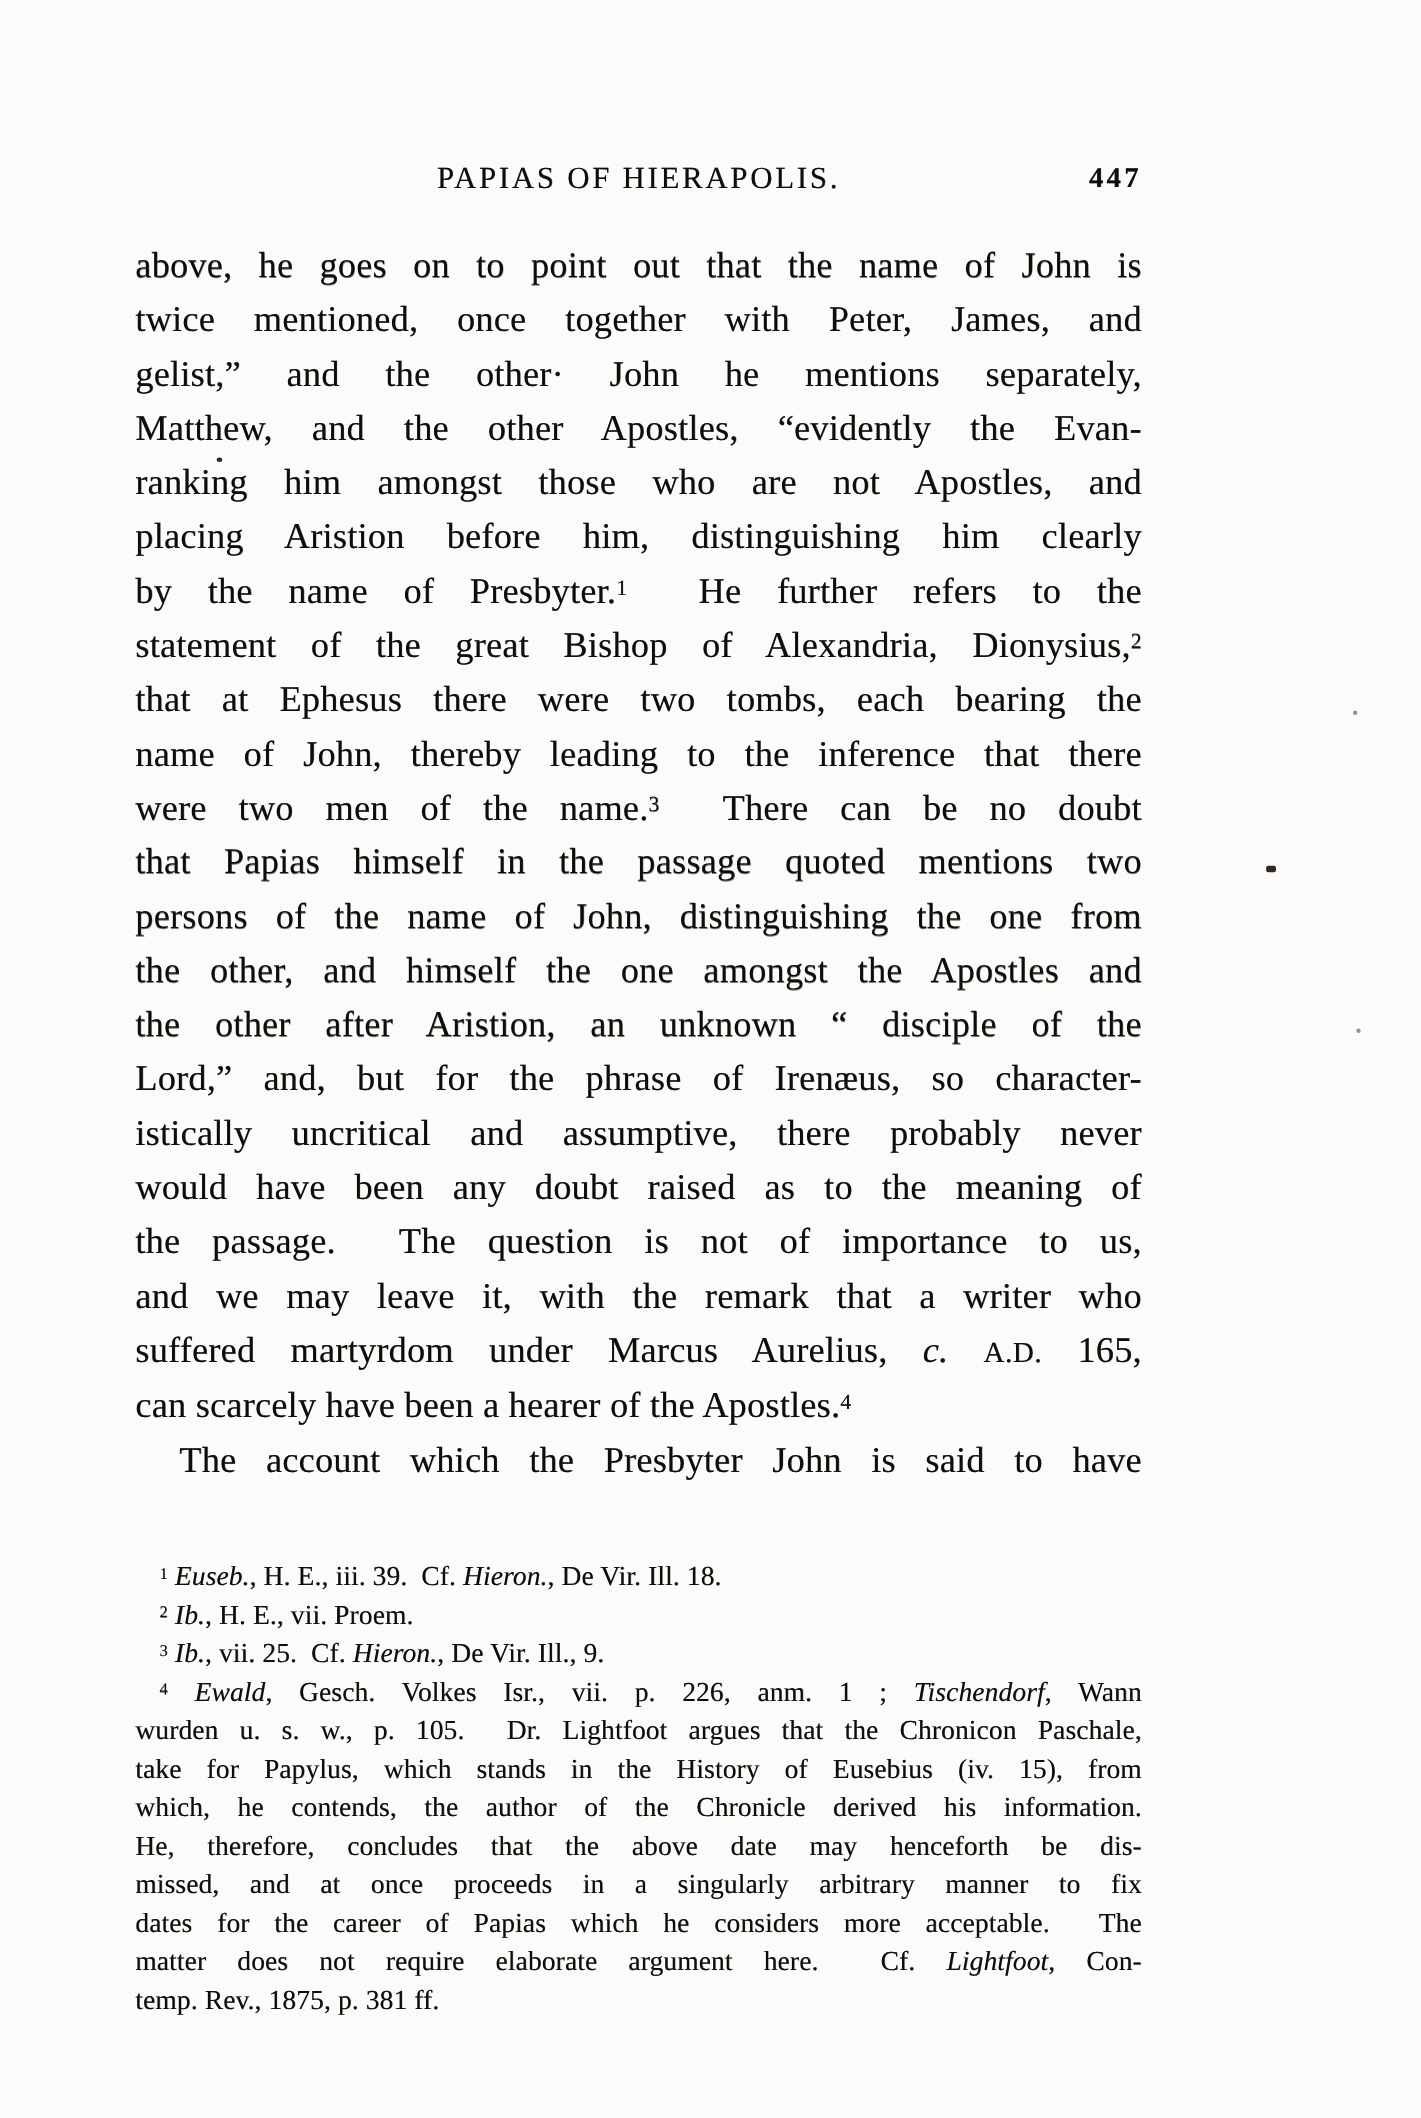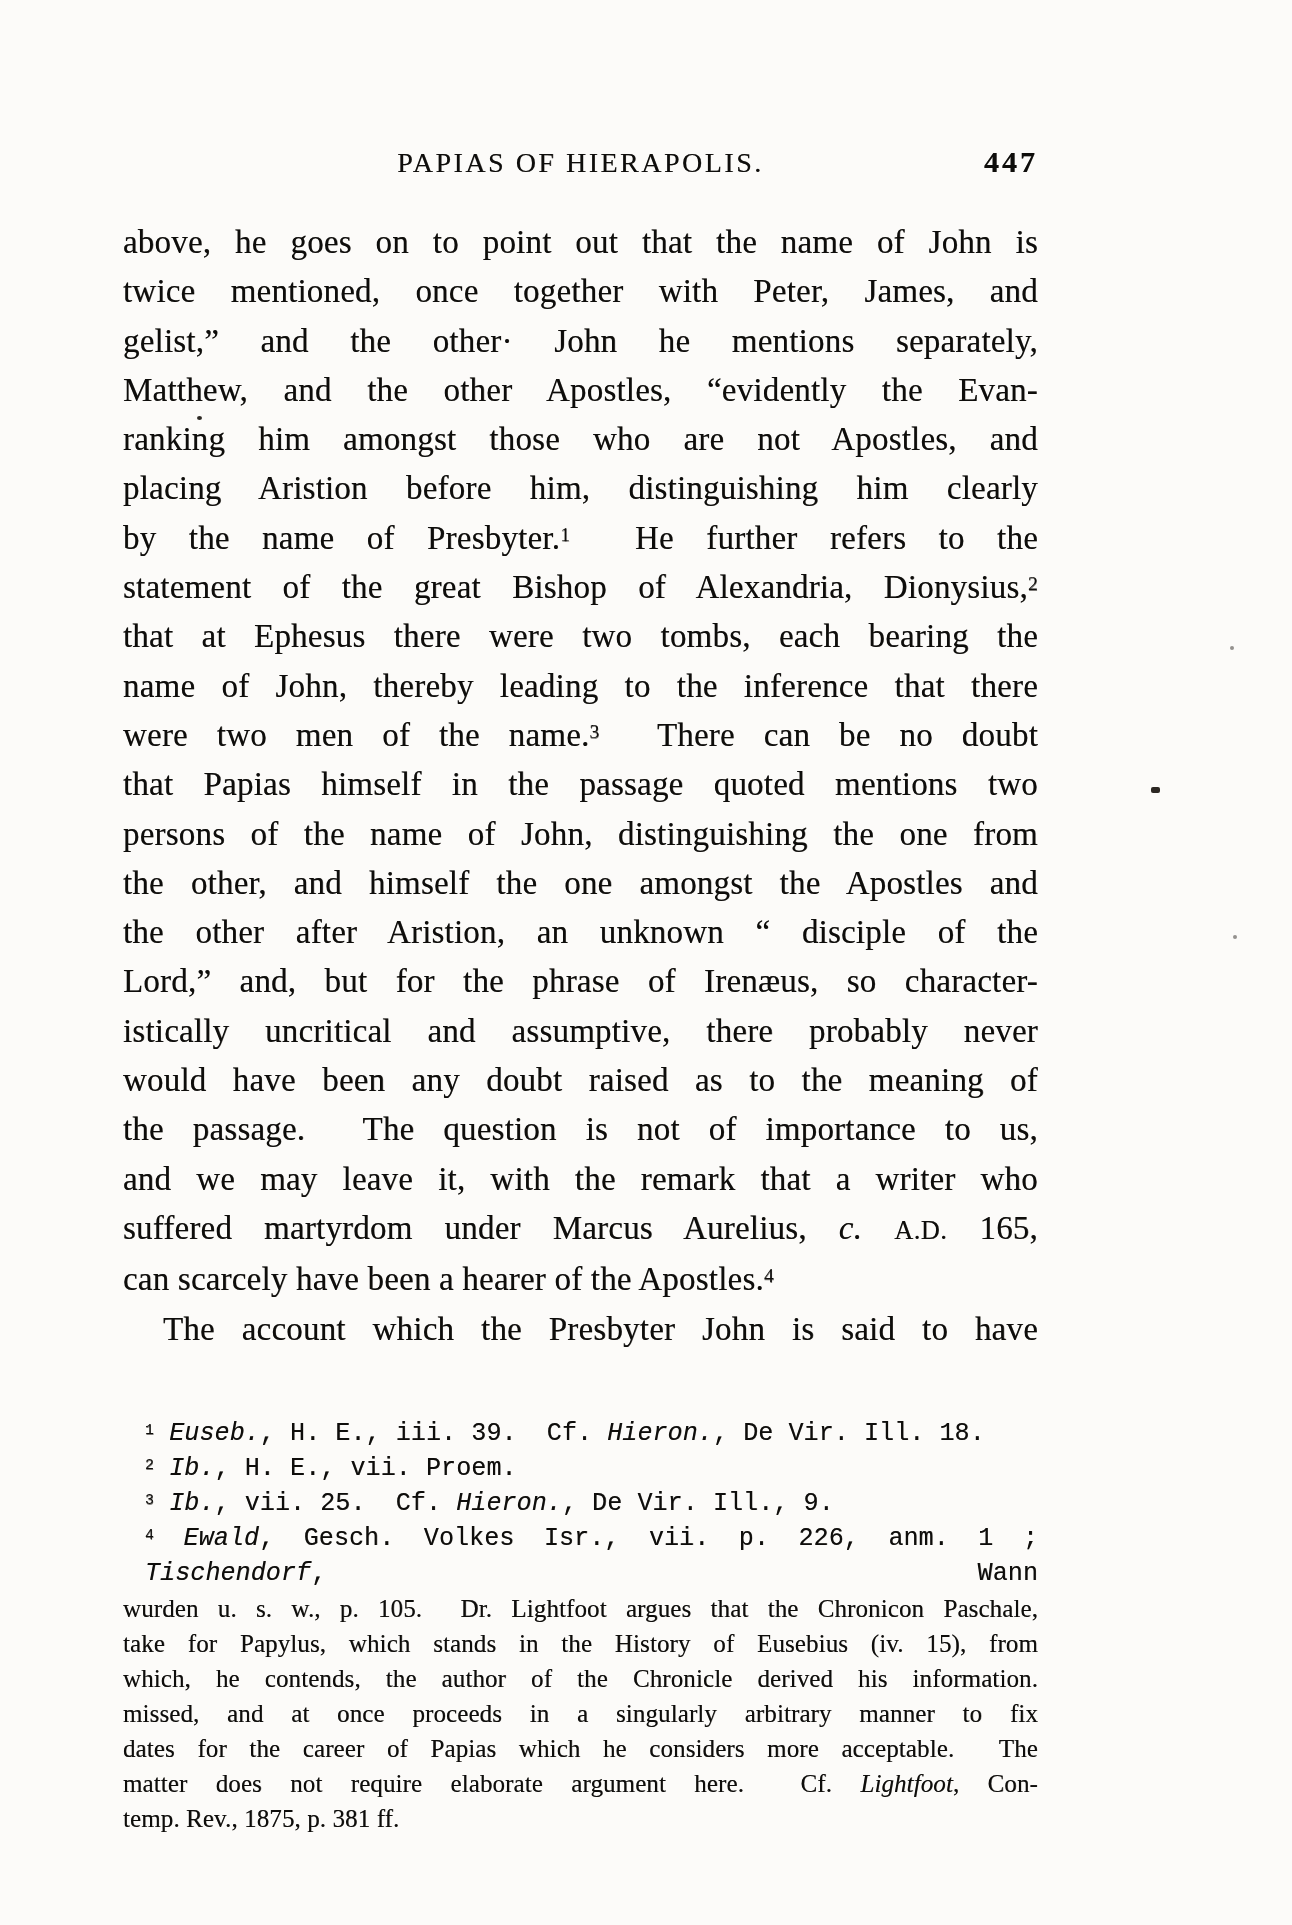--- a/index.html
+++ b/index.html
@@ -21,21 +21,21 @@
   }
   .title {
     display: block;
     text-align: center;
     font-size: 28px;
     letter-spacing: 2.5px;
   }
   .pageno {
     position: absolute;
     right: 0; top: -1px;
-    font-size: 30px;
+    font-size: 26px;
     font-weight: 700;
     letter-spacing: 3px;
   }
   .body-text {
     position: absolute;
     left: 123px; top: 218px;
     width: 915px;
     font-size: 33px;
     line-height: 49.3px;
     letter-spacing: 0.2px;
@@ -48,21 +48,21 @@
     line-height: 35px;
     letter-spacing: 0.1px;
   }
   .line {
     white-space: pre-wrap;
     text-align: justify;
     text-align-last: justify;
   }
   .line.no-just { text-align-last: left; }
   .body-text .line.ind { padding-left: 40px; }
-  .footnotes .line.ind { padding-left: 22px; font-family: Liberation Mono, monospace; }
+  .footnotes .line.ind { padding-left: 22px; }
   sup { font-size: 0.6em; vertical-align: 0.38em; line-height: 0; }
   .sc { font-size: 0.8em; letter-spacing: 0.5px; }
   i { font-style: italic; }
   .speck { position: absolute; background: #2c2823; border-radius: 50%; }
   .speck-1 { left: 197px; top: 416px; width: 5px; height: 4px; }
   .speck-2 { left: 1151px; top: 787px; width: 9px; height: 6px; border-radius: 2px; }
   .speck-3 { left: 1230px; top: 646px; width: 4px; height: 4px; opacity: .5; }
   .speck-4 { left: 1233px; top: 935px; width: 4px; height: 4px; opacity: .5; }
 </style>
 </head>
@@ -102,20 +102,21 @@
     </div>
 
   <div class="footnotes" id="footnote-lines">
       <div class="line no-just ind"><sup>1</sup> <i>Euseb.</i>, H. E., iii. 39.  Cf. <i>Hieron.</i>, De Vir. Ill. 18.</div>
       <div class="line no-just ind"><sup>2</sup> <i>Ib.</i>, H. E., vii. Proem.</div>
       <div class="line no-just ind"><sup>3</sup> <i>Ib.</i>, vii. 25.  Cf. <i>Hieron.</i>, De Vir. Ill., 9.</div>
       <div class="line ind"><sup>4</sup> <i>Ewald</i>, Gesch. Volkes Isr., vii. p. 226, anm. 1 ; <i>Tischendorf</i>, Wann</div>
       <div class="line">wurden u. s. w., p. 105.  Dr. Lightfoot argues that the Chronicon Paschale,</div>
       <div class="line">take for Papylus, which stands in the History of Eusebius (iv. 15), from</div>
       <div class="line">which, he contends, the author of the Chronicle derived his information.</div>
+      <div class="line">He, therefore, concludes that the above date may henceforth be dis-</div>
       <div class="line">missed, and at once proceeds in a singularly arbitrary manner to fix</div>
       <div class="line">dates for the career of Papias which he considers more acceptable.  The</div>
       <div class="line">matter does not require elaborate argument here.  Cf. <i>Lightfoot</i>, Con-</div>
       <div class="line no-just">temp. Rev., 1875, p. 381 ff.</div>
     </div>
 
   <div class="speck speck-1"></div>
   <div class="speck speck-2"></div>
   <div class="speck speck-3"></div>
   <div class="speck speck-4"></div>

